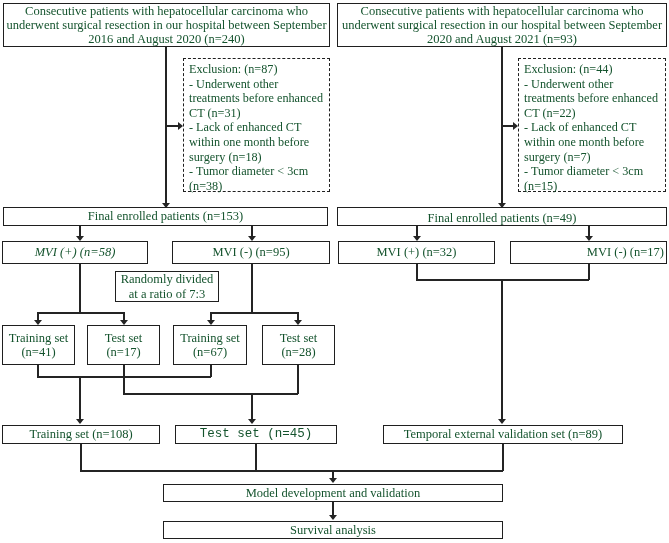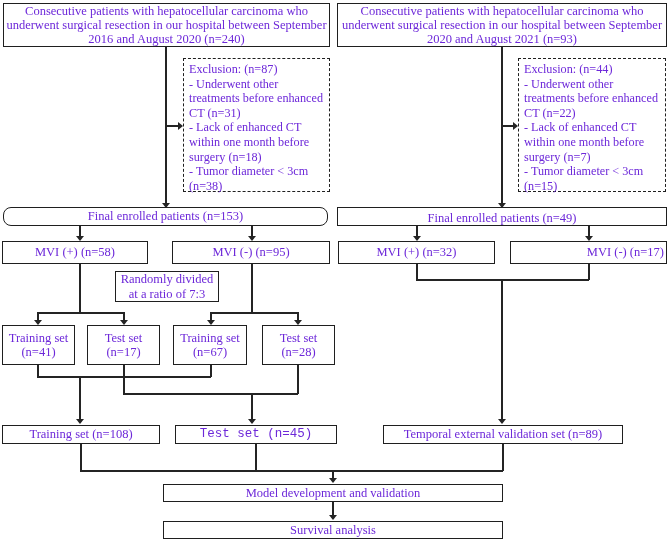--- a/index.html
+++ b/index.html
@@ -1,18 +1,18 @@
 <!DOCTYPE html>
 <html><head>
 <meta charset="utf-8">
 <style>
   html,body{margin:0;padding:0;background:#fff;}
   #stage{
     position:relative;width:669px;height:543px;background:#ffffff;
-    font-family:"Liberation Serif","DejaVu Serif",serif;color:#6d28d9;
+    font-family:"Liberation Serif","DejaVu Serif",serif;color:#14532d;
     overflow:hidden;
   }
   .box{
     position:absolute;box-sizing:border-box;border:1.5px solid #1f1f1f;background:#fff;
     display:flex;align-items:center;justify-content:center;text-align:center;
     font-size:12.5px;line-height:14.3px;padding:0 2px;
   }
   .pre{white-space:pre-line;}
   .box.dashed{
     border-style:dashed;align-items:flex-start;justify-content:flex-start;text-align:left;
@@ -38,28 +38,28 @@
 
   <div class="box dashed" style="left:183px;top:58px;width:147px;height:134px;">Exclusion: (n=87)
 - Underwent other treatments before enhanced CT (n=31)
 - Lack of enhanced CT within one month before surgery (n=18)
 - Tumor diameter &lt; 3cm (n=38)</div>
   <div class="box dashed" style="left:518px;top:58px;width:148px;height:134px;">Exclusion: (n=44)
 - Underwent other treatments before enhanced CT (n=22)
 - Lack of enhanced CT within one month before surgery (n=7)
 - Tumor diameter &lt; 3cm (n=15)</div>
 
-  <div class="box" style="left:3px;top:207px;width:325px;height:19px;border-radius:8px;">
+  <div class="box" style="left:3px;top:207px;width:325px;height:19px;">
       <span>Final enrolled patients (n=153)</span>
     </div>
   <div class="box" style="left:337px;top:207px;width:330px;height:19px;align-items:flex-end;">
       <span>Final enrolled patients (n=49)</span>
     </div>
 
-  <div class="box" style="left:2px;top:241px;width:146px;height:23px;">
+  <div class="box" style="left:2px;top:241px;width:146px;height:23px;font-style:italic;">
       <span>MVI (+) (n=58)</span>
     </div>
   <div class="box" style="left:172px;top:241px;width:158px;height:23px;">
       <span>MVI (-) (n=95)</span>
     </div>
   <div class="box" style="left:338px;top:241px;width:157px;height:23px;">
       <span>MVI (+) (n=32)</span>
     </div>
   <div class="box" style="left:510px;top:241px;width:157px;height:23px;justify-content:flex-end;">
       <span>MVI (-) (n=17)</span>

